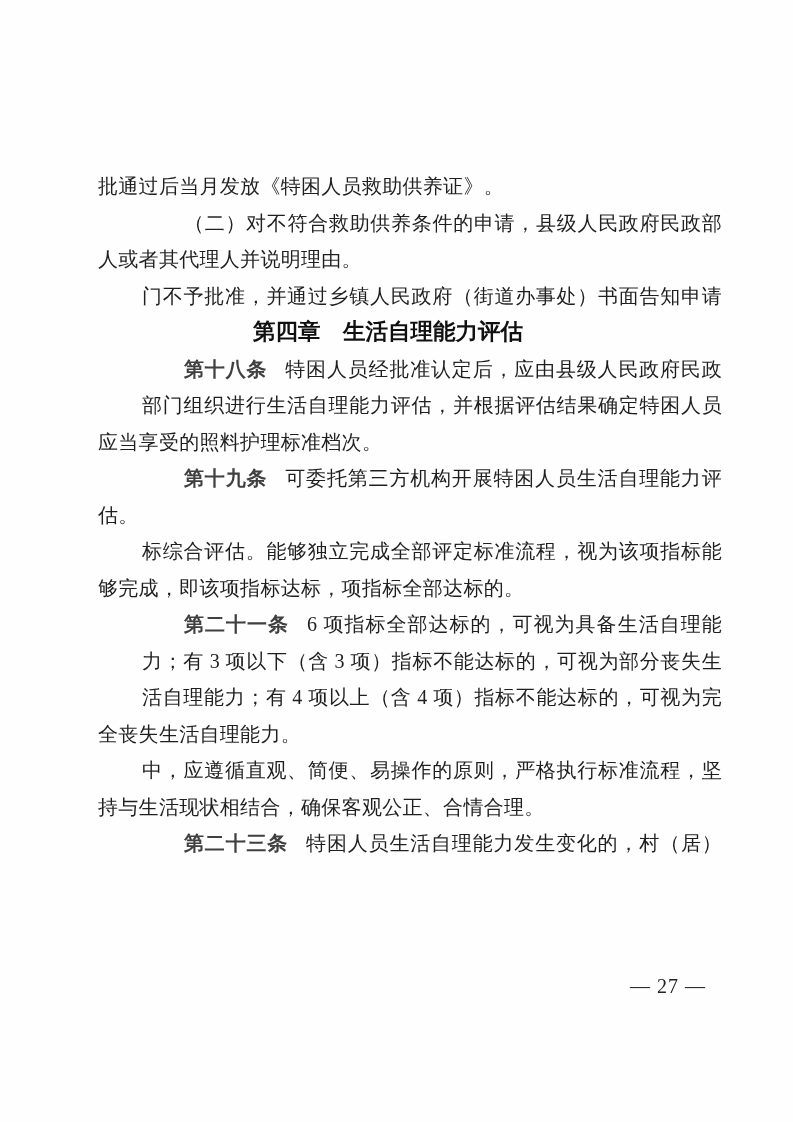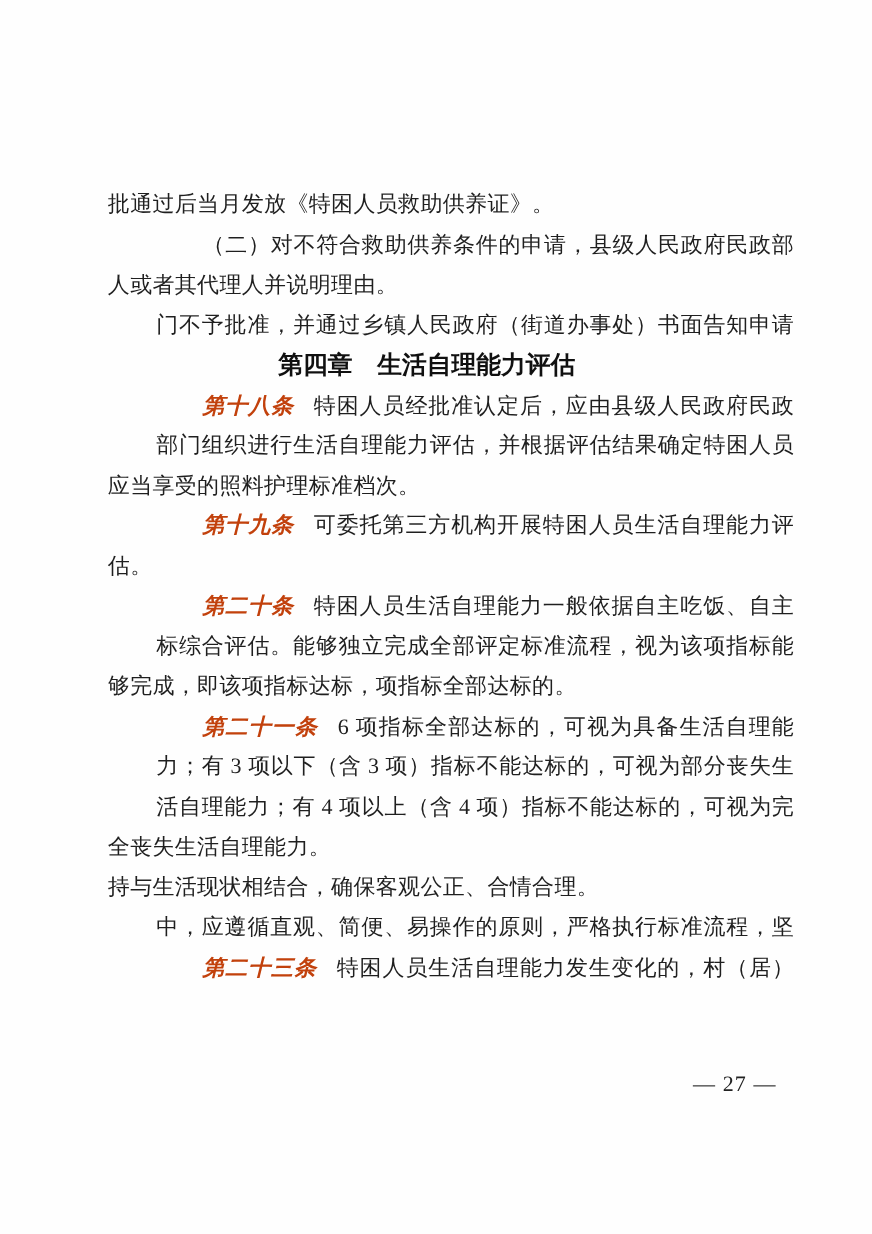--- a/index.html
+++ b/index.html
@@ -33,23 +33,22 @@
     text-align: justify;
     overflow: hidden;
     white-space: normal;
   }
   .line.full { text-align-last: justify; margin-left: 44px; }
   .line.end  { text-align-last: left; }
   .line.indent { padding-left: 42px; }
   .label {
     font-family: "Liberation Sans", "DejaVu Sans", sans-serif;
     font-weight: 700;
-    color: #c2410c;
+    color: #404040;
     margin-right: 18px;
-    font-style: italic;
   }
   .heading-line {
     width: 580px;
     height: 36.5px;
     line-height: 36.5px;
     text-align: right;
     text-align-last: center;
     font-family: "Liberation Sans", "DejaVu Sans", sans-serif;
     font-weight: 700;
     font-size: 22.5px;
@@ -75,25 +74,24 @@
       <div class="line end">批通过后当月发放《特困人员救助供养证》。</div>
       <div class="line full indent">（二）对不符合救助供养条件的申请，县级人民政府民政部</div>
       <div class="line end">人或者其代理人并说明理由。</div>
       <div class="line full">门不予批准，并通过乡镇人民政府（街道办事处）书面告知申请</div>
       <div class="heading-line">第四章　生活自理能力评估</div>
       <div class="line full indent"><span class="label">第十八条</span>特困人员经批准认定后，应由县级人民政府民政</div>
       <div class="line full">部门组织进行生活自理能力评估，并根据评估结果确定特困人员</div>
       <div class="line end">应当享受的照料护理标准档次。</div>
       <div class="line full indent"><span class="label">第十九条</span>可委托第三方机构开展特困人员生活自理能力评</div>
       <div class="line end">估。</div>
-      <div class="line full indent"><span class="label">第二十条</span>特困人员生活自理能力一般依据自主吃饭、自主</div>
       <div class="line full">标综合评估。能够独立完成全部评定标准流程，视为该项指标能</div>
       <div class="line end">够完成，即该项指标达标，项指标全部达标的。</div>
       <div class="line full indent"><span class="label">第二十一条</span>6 项指标全部达标的，可视为具备生活自理能</div>
       <div class="line full">力；有 3 项以下（含 3 项）指标不能达标的，可视为部分丧失生</div>
       <div class="line full">活自理能力；有 4 项以上（含 4 项）指标不能达标的，可视为完</div>
       <div class="line end">全丧失生活自理能力。</div>
+      <div class="line full">中，应遵循直观、简便、易操作的原则，严格执行标准流程，坚</div>
       <div class="line end">持与生活现状相结合，确保客观公正、合情合理。</div>
-      <div class="line full">中，应遵循直观、简便、易操作的原则，严格执行标准流程，坚</div>
       <div class="line full indent"><span class="label">第二十三条</span>特困人员生活自理能力发生变化的，村（居）</div>
     </div>
   <div class="pagenum">— 27 —</div>
 </div>
 
 </body></html>

